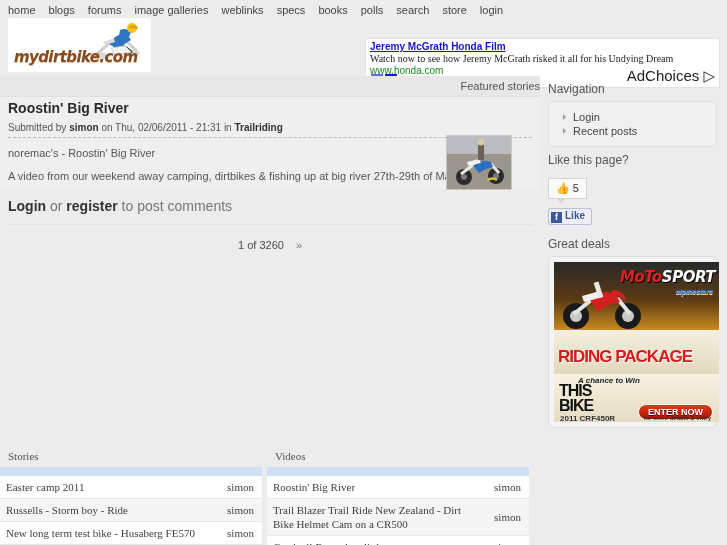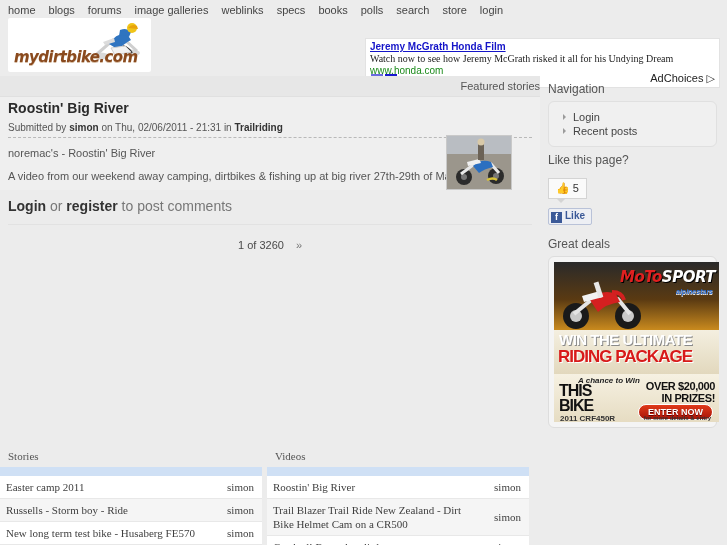--- a/index.html
+++ b/index.html
@@ -61,21 +61,21 @@
   #adbanner .arrows { position:absolute; left:5px; top:34px; }
   #adbanner .arrowbtn {
     display:inline-block; width:12px; height:12px;
     background:#1a1ad0; color:#fff; font-size:9px;
     text-align:center; line-height:12px; margin-right:2px;
     vertical-align:middle;
   }
   #adbanner .arrowbtn.dim { background:#6a6ae0; }
   #adbanner .adchoices {
     position:absolute; right:4px; bottom:2px;
-    font-size:11px; color:#222; white-space:nowrap;
+    font-size:15px; color:#222; white-space:nowrap;
   }
 
   
   #content { position:relative; width:727px; }
   #left  { position:absolute; left:0;   top:0; width:540px; }
   #right { position:absolute; left:540px; top:0; width:187px; }
 
   .sectlabel {
     font-size:11px; color:#555; padding:4px 0 4px 8px;
     background:#e7e7e7;
@@ -315,27 +315,25 @@
           <ellipse cx="72" cy="42" rx="6" ry="6" fill="#c9c9c9"></ellipse>
           <path d="M18 40 L40 22 L62 25 L74 40" stroke="#e4e4e4" stroke-width="4" fill="none"></path>
           <path d="M34 26 q12 -12 26 -6 l4 8 q-14 2 -22 10 z" fill="#d42020"></path>
           <path d="M26 22 l18 -5 l3 6 l-19 5 z" fill="#f2f2f2"></path>
           <path d="M56 18 q10 0 12 8" stroke="#d42020" stroke-width="4" fill="none"></path>
           <rect x="40" y="8" width="5" height="16" fill="#e8e8e8" transform="rotate(-18 42 16)"></rect>
         </svg>
         <div class="ms-logo"><i>MoTo</i><span>SPORT</span></div>
         <div class="ms-sub">alpinestars</div>
         <div class="ms-band"></div>
-        <div class="ms-win">WIN THE ULTIMATE</div>
         <div class="ms-ride">RIDING PACKAGE</div>
         <div class="ms-bot"></div>
         <div class="ms-chance">A chance to Win</div>
         <div class="ms-this">THIS<br>BIKE</div>
         <div class="ms-crf">2011 CRF450R</div>
-        <div class="ms-over">OVER $20,000<br>IN PRIZES!</div>
         <div class="ms-enter">ENTER NOW</div>
         <div class="ms-det">for more details &amp; entry</div>
       </div>
     </div>
   </div>
 </div>
 
 <div id="bottom">
   <div class="tblwrap a">
     <div class="tbltitle">Stories</div>

